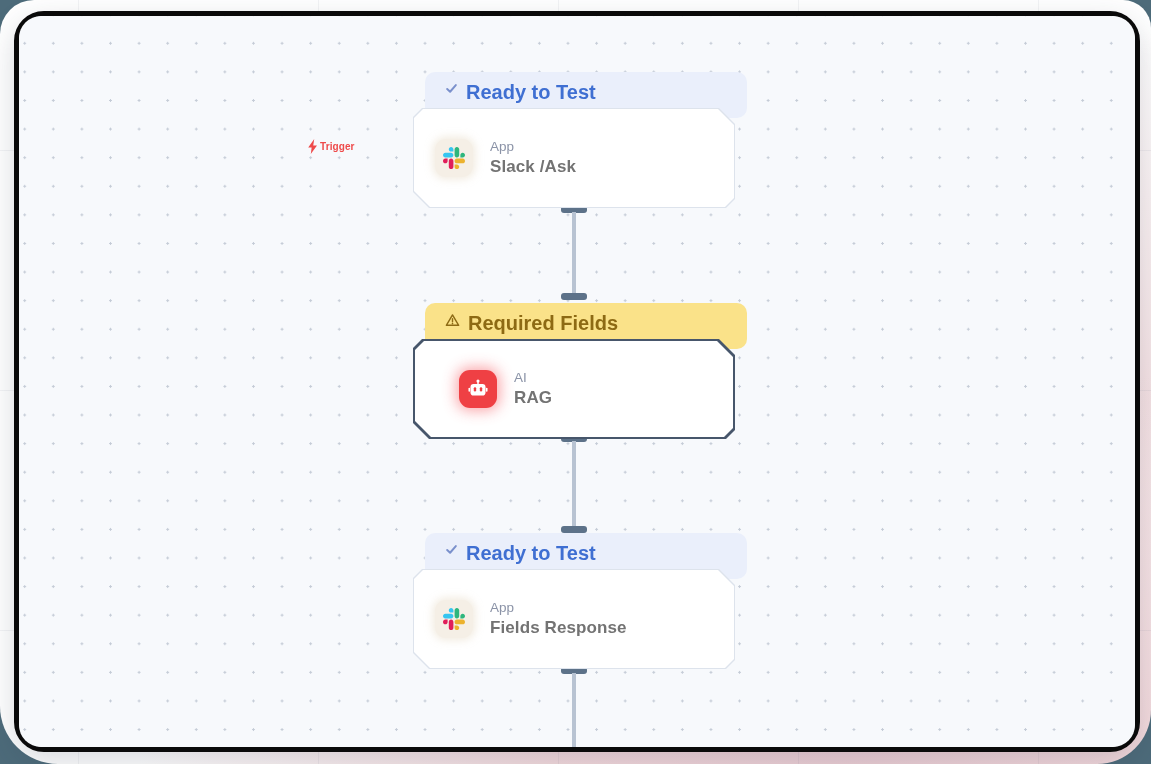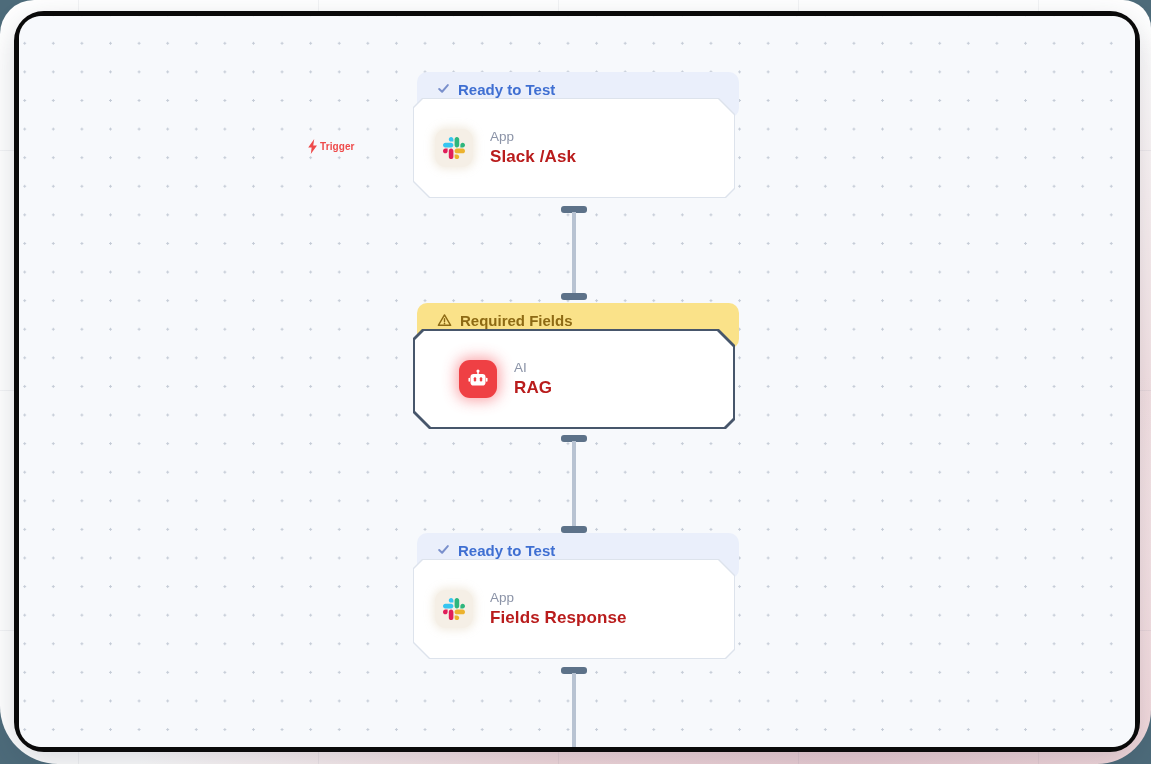--- a/index.html
+++ b/index.html
@@ -26,50 +26,50 @@
     background-color:#f7f9fc;
     background-image:radial-gradient(circle, #c5ccd7 1.1px, transparent 1.4px);
     background-size:28.6px 28.6px; background-position:20px 13px; }
 
   
   .trigger { position:absolute; left:288px; top:123px; display:flex; align-items:center;
     gap:2px; color:#ee4b4b; font-size:10px; font-weight:600; letter-spacing:.1px; }
 
   
   .node { position:absolute; left:394px; width:322px; }
-  .banner { position:absolute; left:4px; top:0; width:100%; height:46px;
+  .banner { position:absolute; left:12px; top:0; width:100%; height:46px;
     border-radius:10px 10px 10px 10px; display:flex; align-items:flex-start;
-    padding:9px 0 0 20px; gap:8px; font-size:15px; font-weight:600; z-index:1; }
+    padding:9px 0 0 20px; gap:8px; font-size:20px; font-weight:600; z-index:1; }
   .banner.ready   { background:#eaeffb; color:#3f6fd2; }
   .banner.warning { background:#fae289; color:#8d6a14; }
   .banner svg { margin-top:1px; }
 
   
-  .card { position:relative; margin-top:26px; height:100px; z-index:2;
+  .card { position:relative; margin-top:36px; height:100px; z-index:2;
     --ch:16px; --r:9px;
     clip-path:polygon(var(--r) 0, calc(100% - var(--ch)) 0, 100% var(--ch),
       100% calc(100% - var(--r)), calc(100% - var(--r)) 100%, var(--ch) 100%,
       0 calc(100% - var(--ch)), 0 var(--r));
     background:#dde3ec; }
   .node.selected .card { background:#47566b; }
   .card-fill { position:absolute; inset:1px; background:#ffffff;
     clip-path:polygon(var(--r) 0, calc(100% - var(--ch)) 0, 100% var(--ch),
       100% calc(100% - var(--r)), calc(100% - var(--r)) 100%, var(--ch) 100%,
       0 calc(100% - var(--ch)), 0 var(--r));
     display:flex; align-items:center; padding-left:21px; gap:17px; }
   .node.selected .card-fill { inset:2px;padding-left:44px; }
 
   .app-icon { width:38px; height:38px; border-radius:11px; flex:none;
     display:flex; align-items:center; justify-content:center; }
   .app-icon.slack { background:#f5efe6; box-shadow:0 0 9px 2px rgba(214,196,160,.35); }
   .app-icon.rag   { background:#ef4044; box-shadow:0 0 14px 3px rgba(244,63,70,.45); }
 
   .texts { display:flex; flex-direction:column; gap:3px; }
   .category { font-size:13.5px; color:#8b93a7; }
-  .title { font-size:17px; font-weight:600; color:#b91c1c; letter-spacing:.1px;text-align:right; }
+  .title { font-size:17px; font-weight:600; color:#737373; letter-spacing:.1px;text-align:right; }
 
   
   .connector { position:absolute; left:542px; width:26px;
     display:flex; flex-direction:column; align-items:center; }
   .cap { width:26px; height:7px; border-radius:3px; background:#5d7289; flex:none; }
   .cline { width:4px; flex:1; background:#b8c3d2; margin:-1px 0; }
 </style>
 </head>
 <body>
 

